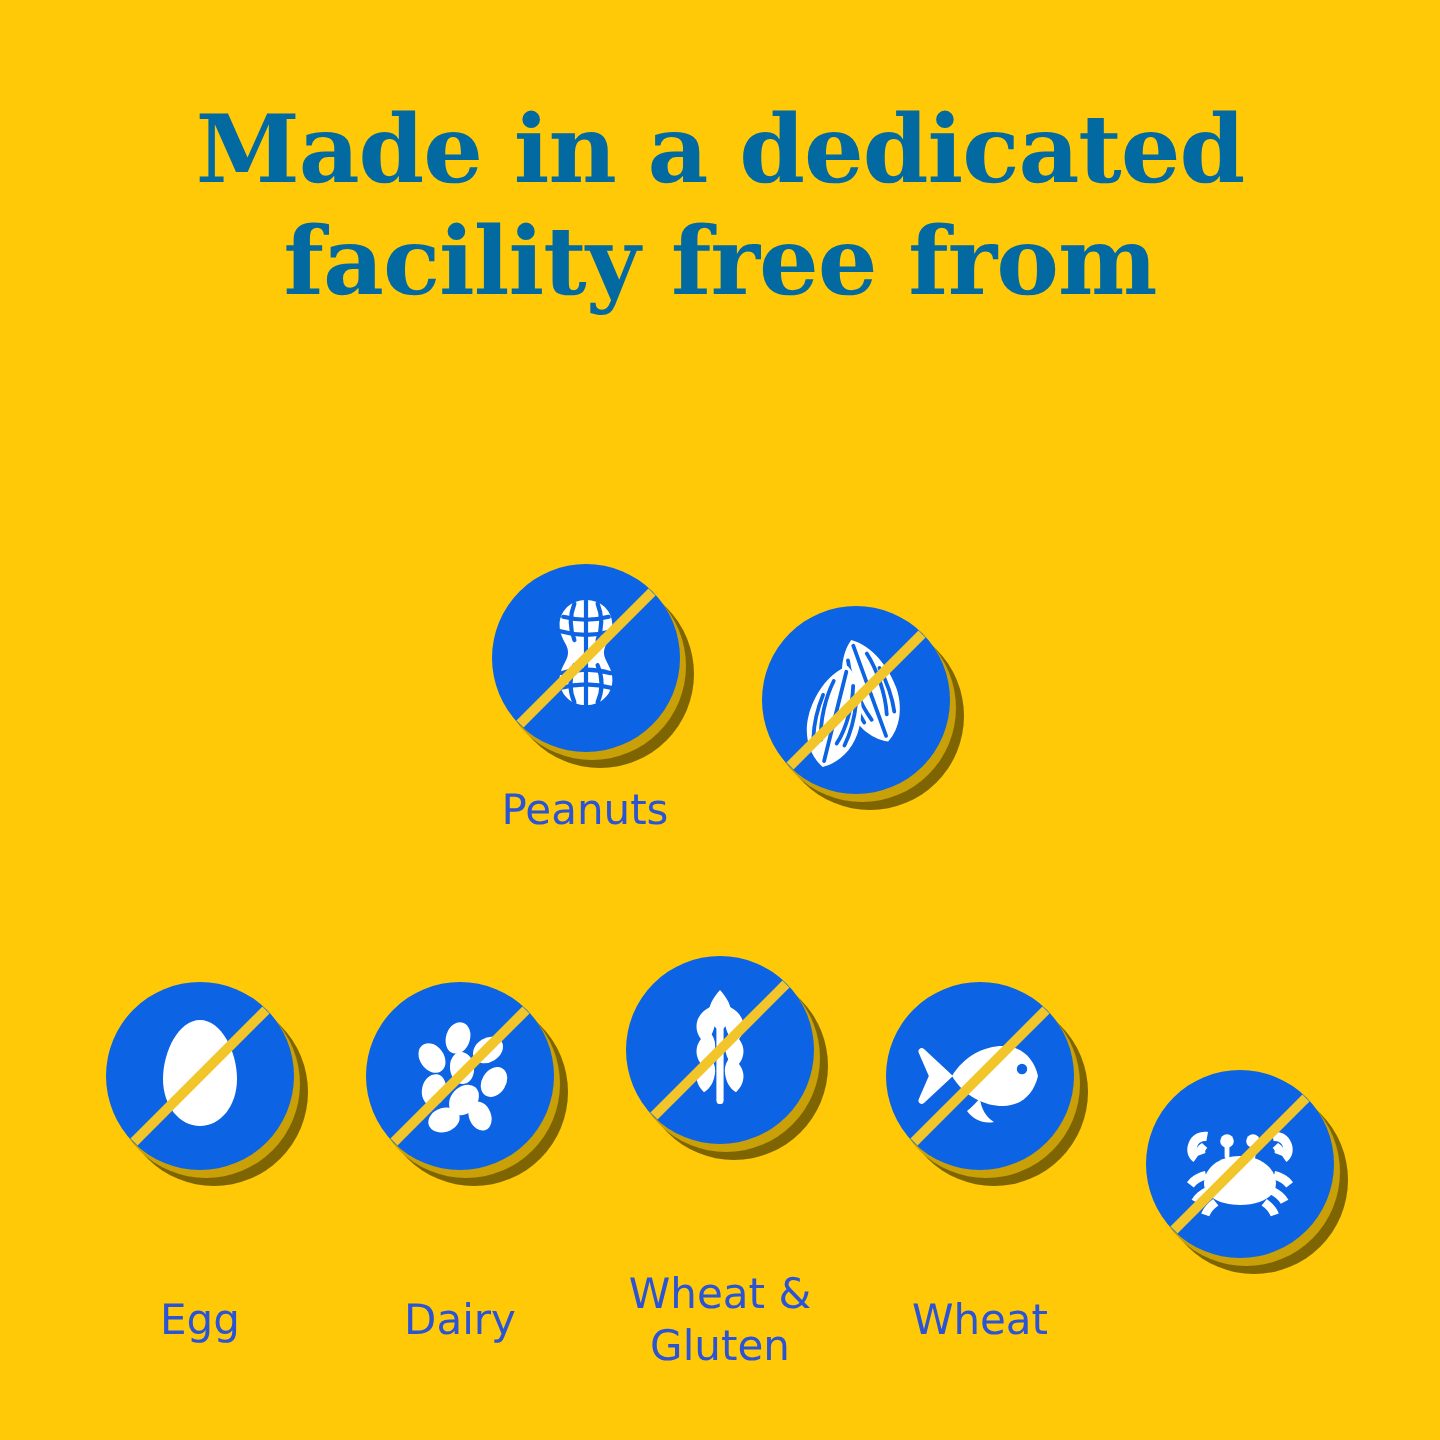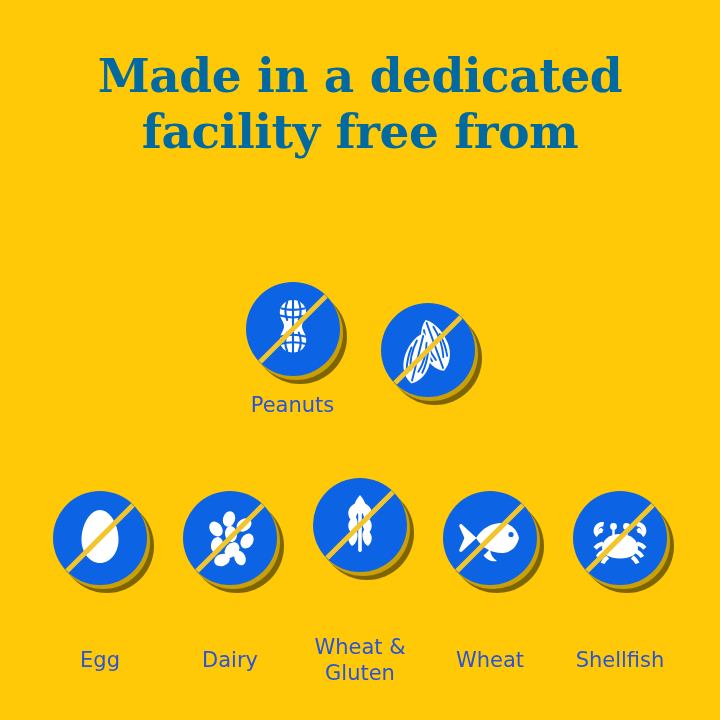--- a/index.html
+++ b/index.html
@@ -348,18 +348,17 @@
               </g>
             </svg>
           </div>
         </div>
         <div class="slash">
           <svg viewBox="0 0 98 98" xmlns="http://www.w3.org/2000/svg">
             <line x1="82" y1="16" x2="16" y2="82" stroke="#F2C52B" stroke-width="5"></line>
           </svg>
         </div>
       </div>
-      <div class="label">Shellfish</div>
     </div>
 
   </div>
 
 </div>
 
 </body></html>

